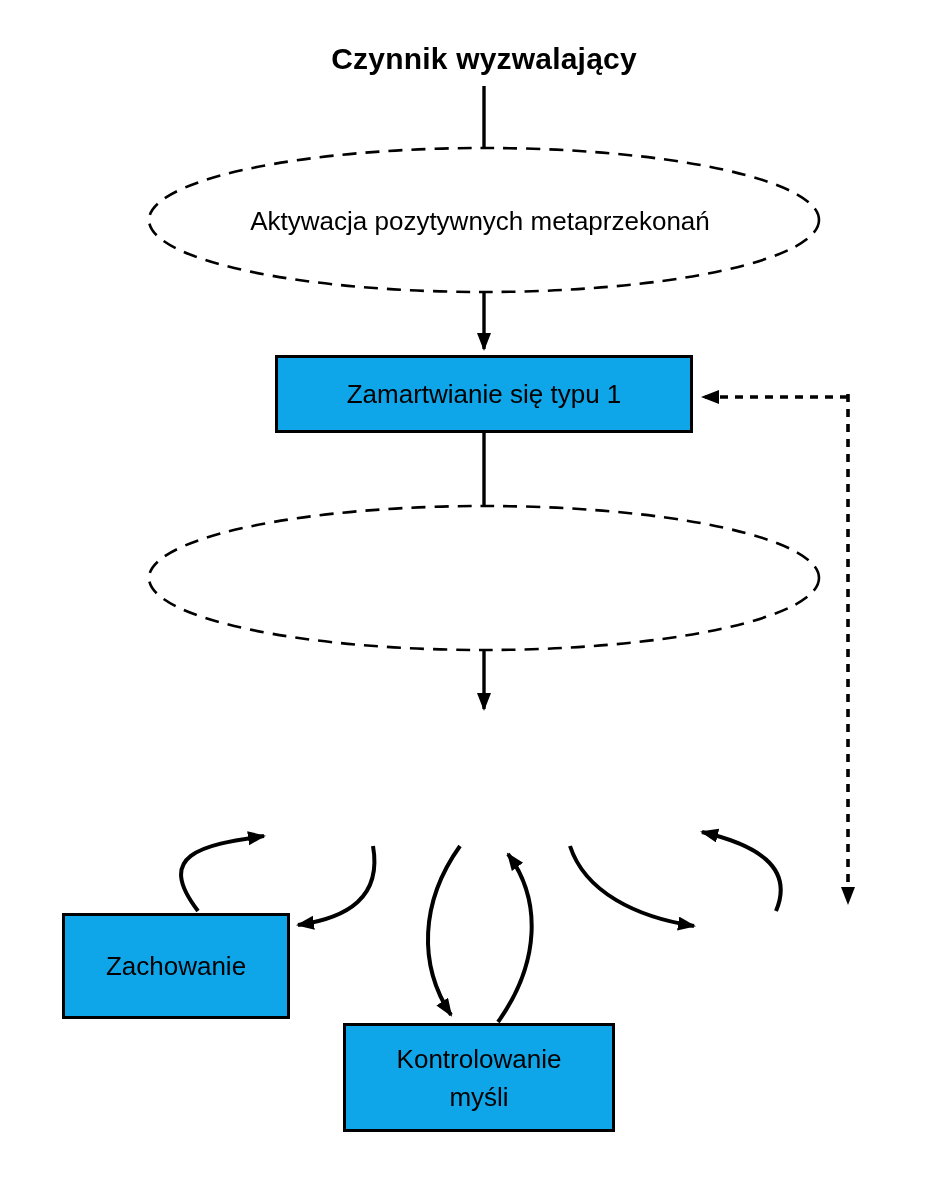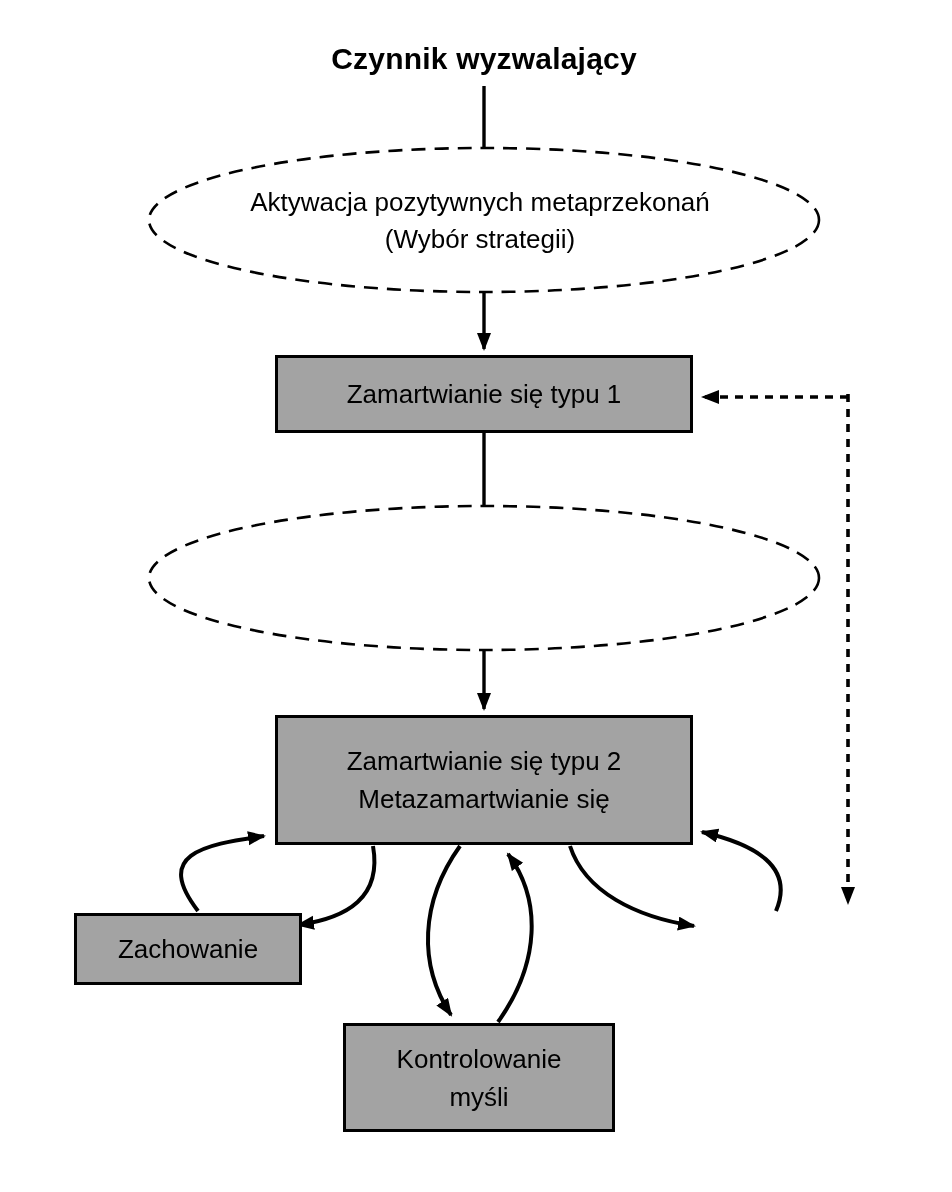--- a/index.html
+++ b/index.html
@@ -18,21 +18,21 @@
     position: absolute;
     left: 134px; top: 42px; width: 700px;
     text-align: center;
     font-size: 30px;
     font-weight: bold;
     letter-spacing: 0.2px;
   }
   .node {
     position: absolute;
     border: 3px solid #000000;
-    background: #a3a3a3;
+    background: #0ea5e9;
     display: flex;
     flex-direction: column;
     align-items: center;
     justify-content: center;
     text-align: center;
     font-size: 26px;
     line-height: 38px;
     box-sizing: border-box;
   }
   .ellipse-label {
@@ -40,21 +40,21 @@
     display: flex;
     flex-direction: column;
     align-items: center;
     justify-content: center;
     text-align: center;
     font-size: 26px;
     line-height: 37px;
   }
   .box-type1   { left: 275px; top: 355px; width: 418px; height: 78px; }
   .box-type2   { left: 275px; top: 715px; width: 418px; height: 130px; }
-  .box-behav   { left: 62px;  top: 913px; width: 228px; height: 72px; margin-left: 12px; }
+  .box-behav   { left: 62px;  top: 913px; width: 228px; height: 106px; }
   .box-thought { left: 343px; top: 1023px; width: 272px; height: 109px; }
   .box-emotion { left: 705px; top: 912px; width: 195px; height: 79px; }
   .lbl-e1 { left: 146px; top: 162px; width: 668px; height: 118px; }
   .lbl-e2 { left: 150px; top: 548px; width: 668px; height: 60px; }
 </style>
 </head>
 <body>
 
 <div class="stage">
 
@@ -83,32 +83,27 @@
     <path d="M498,1022 C540,963 542,900 508,854" stroke="#000000" stroke-width="4" fill="none" marker-end="url(#arr)"></path>
 
     <path d="M570,846 C585,892 636,917 694,926" stroke="#000000" stroke-width="4" fill="none" marker-end="url(#arr)"></path>
     <path d="M776,911 C795,866 754,844 702,832" stroke="#000000" stroke-width="4" fill="none" marker-end="url(#arr)"></path>
   </svg>
 
   <div class="title">Czynnik wyzwalający</div>
 
   <div class="ellipse-label lbl-e1">
     <span>Aktywacja pozytywnych metaprzekonań</span>
-    <span>(Wybór strategii)</span>
   </div>
 
   <div class="node box-type1">
     <span>Zamartwianie się typu 1</span>
   </div>
 
 
-  <div class="node box-type2">
-    <span>Zamartwianie się typu 2</span>
-    <span>Metazamartwianie się</span>
-  </div>
 
   <div class="node box-behav">
     <span>Zachowanie</span>
   </div>
 
   <div class="node box-thought">
     <span>Kontrolowanie</span>
     <span>myśli</span>
   </div>
 

